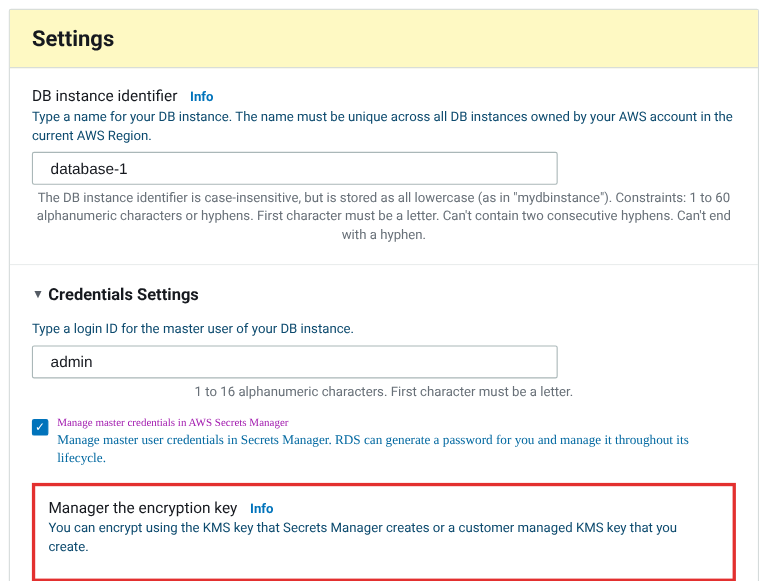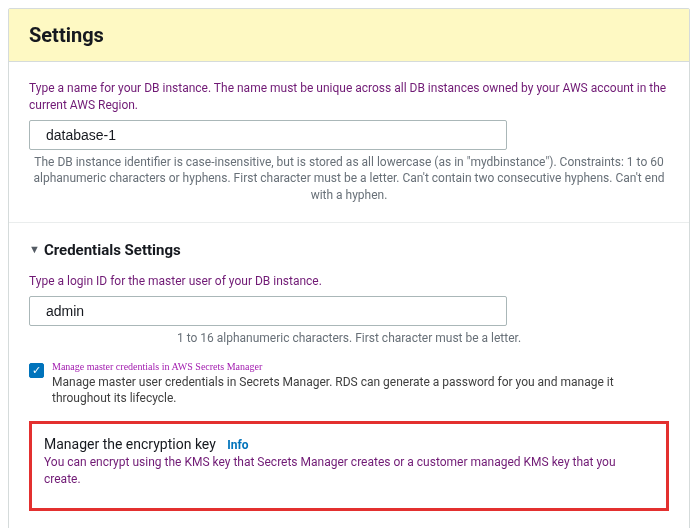--- a/index.html
+++ b/index.html
@@ -37,21 +37,21 @@
   .info-link {
     color: #0073bb;
     font-size: 12px;
     font-weight: 700;
     margin-left: 8px;
     cursor: pointer;
     text-decoration: none;
   }
   .helper {
     font-size: 12px;
-    color: #701a75;
+    color: #0c4a6e;
     line-height: 1.4;
     margin-bottom: 6px;
   }
   .input-text {
     width: 100%;
     max-width: 478px;
     border: 1px solid #aab7b8;
     border-radius: 2px;
     padding: 6px 16px;
     font-size: 14px;
@@ -101,40 +101,45 @@
     cursor: pointer;
   }
   .checkmark { color: #fff; font-size: 11px; line-height: 1; }
   .checkbox-label {
     font-size: 10px;
     color: #a21caf;
     font-family: Liberation Serif, serif;
   }
   .checkbox-desc {
     font-size: 12px;
-    color: #404040;
+    color: #0369a1;
     line-height: 1.4;
     margin-top: 2px;
+    font-family: Liberation Serif, serif;
   }
   .highlight-box {
     border: 3px solid #e3302f;
     padding: 12px 12px 14px 12px;
     margin-top: 14px;
   }
 </style>
 </head>
 <body>
 
 <div class="panel">
   <div class="panel-header">
     <h2 class="panel-title">Settings</h2>
   </div>
   <div class="panel-body">
 
     <div class="field">
+      <div class="field-label-row">
+        <span class="field-label">DB instance identifier</span>
+        <a class="info-link">Info</a>
+      </div>
       <div class="helper">Type a name for your DB instance. The name must be unique across all DB instances owned by your AWS account in the current AWS Region.</div>
       <input class="input-text" type="text" value="database-1" style="">
       <div class="constraint">The DB instance identifier is case-insensitive, but is stored as all lowercase (as in "mydbinstance"). Constraints: 1 to 60 alphanumeric characters or hyphens. First character must be a letter. Can't contain two consecutive hyphens. Can't end with a hyphen.</div>
     </div>
 
     <hr class="divider">
 
     <div class="section-header">
       <span class="caret">▼</span>
       <span class="section-title">Credentials Settings</span>

